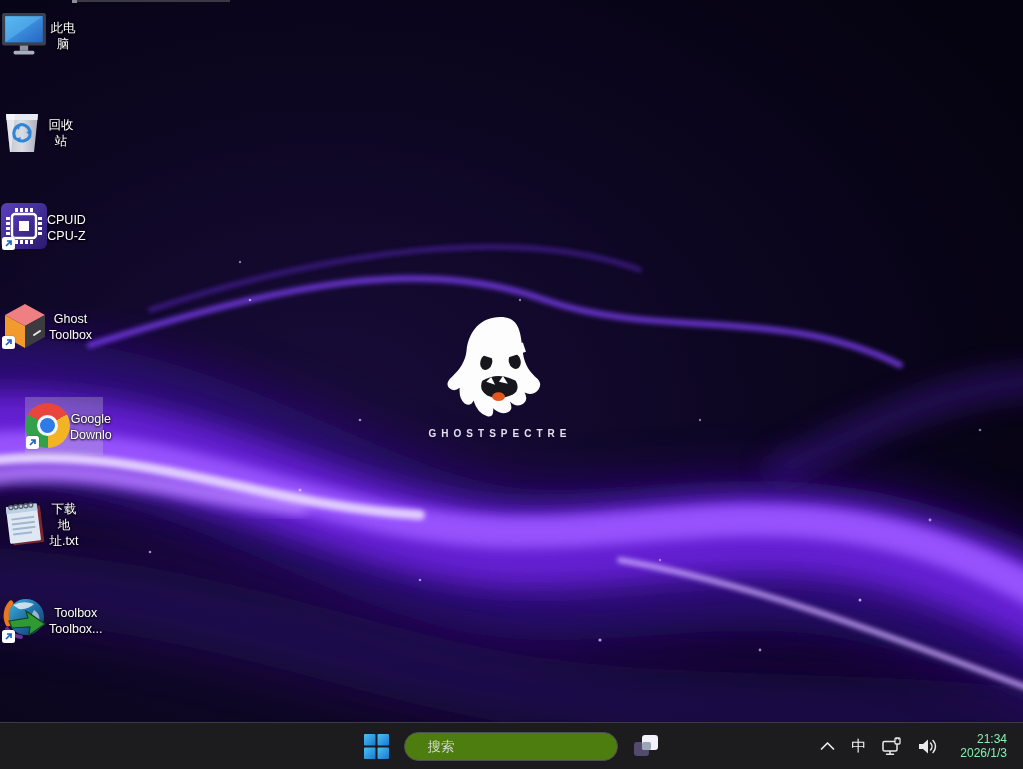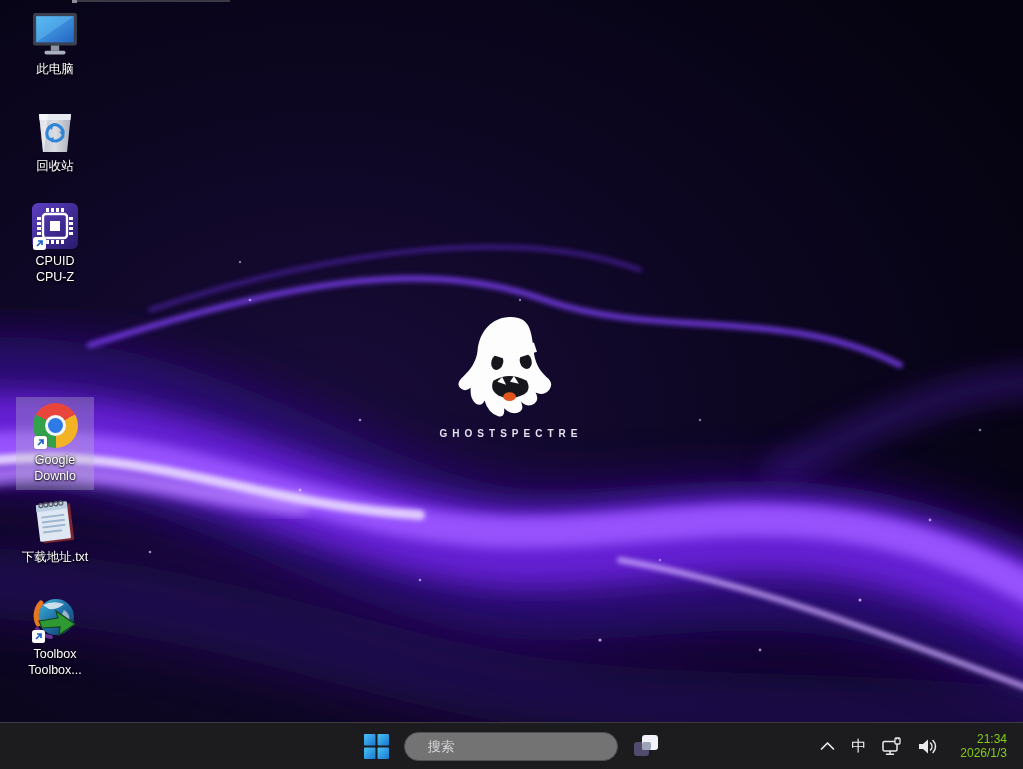--- a/index.html
+++ b/index.html
@@ -2,28 +2,28 @@
 <html><head>
 <meta charset="utf-8">
 <style>
   html,body{margin:0;padding:0;background:#000;}
   #screen{position:relative;width:1023px;height:769px;overflow:hidden;
           font-family:"Liberation Sans",sans-serif;background:#07050f;user-select:none;}
   #screen svg{display:block;}
   .wp{position:absolute;left:0;top:0;}
 
   
-  .ghost-wrap{position:absolute;left:451px;top:314px;width:120px;height:132px;}
+  .ghost-wrap{position:absolute;left:440px;top:314px;width:120px;height:132px;}
   .brand{position:absolute;left:-60px;right:-60px;top:114px;text-align:center;
          font-size:10px;letter-spacing:5px;color:#e4e1ef;font-weight:700;}
 
   
-  .dicon{position:absolute;left:16px;width:78px;padding:4px 0 6px;display:flex;
-         flex-direction:column;align-items:center;cursor:default;}
-  .dicon.sel{background:rgba(184,184,200,0.33);}
+  .dicon{position:absolute;left:1px;width:78px;padding:4px 0 6px;display:flex;
+         flex-direction:row;align-items:center;cursor:default;}
+  .dicon.sel{background:rgba(184,184,200,0.33);margin-left:24px;}
   .art{position:relative;height:48px;display:flex;align-items:center;justify-content:center;}
   .lbl{margin-top:3px;text-align:center;color:#fff;font-size:12.5px;line-height:16px;
        text-shadow:0 1px 2px rgba(0,0,0,.95),0 0 3px rgba(0,0,0,.8);}
   .lbl span{display:block;}
   .sc{position:absolute;left:1px;bottom:0;width:13px;height:13px;background:#fff;
       border-radius:2.5px;box-shadow:0 0 1px rgba(0,0,0,.6);}
   .chrome-ball{width:45px;height:45px;border-radius:50%;position:relative;
     background:conic-gradient(from -60deg,#e8453c 0deg 120deg,#f2b324 120deg 240deg,#33a04c 240deg 360deg);}
   .chrome-ball .cw{position:absolute;left:50%;top:50%;width:21px;height:21px;margin:-10.5px 0 0 -10.5px;
     border-radius:50%;background:#f4f6f8;}
@@ -36,33 +36,33 @@
 
   
   .taskbar{position:absolute;left:0;bottom:0;width:100%;height:47px;background:#1c1c1e;
            border-top:1px solid #3d3d41;box-sizing:border-box;}
   .tb-center{position:absolute;left:50%;top:0;height:100%;transform:translateX(-50%);
              display:flex;align-items:center;gap:10px;}
   .tb-btn{background:none;border:none;padding:5px;border-radius:4px;display:flex;
           align-items:center;justify-content:center;cursor:pointer;}
   .search-pill{display:flex;align-items:center;gap:9px;width:214px;height:29px;
                box-sizing:border-box;padding:0 12px;border-radius:15px;
-               background:#737373;border:1px solid #504f57;}
+               background:#4d7c0f;border:1px solid #504f57;}
   .search-pill input{flex:1;background:transparent;border:none;outline:none;
                color:#e2e2e6;font-size:13.5px;font-family:"Liberation Sans",sans-serif;}
   .search-pill input::placeholder{color:#d8d8dc;opacity:1;}
   .tview{position:relative;width:27px;height:26px;}
   .tview .b1{position:absolute;left:1px;top:9px;width:15px;height:14px;border-radius:3px;background:#534b6d;}
   .tview .b2{position:absolute;left:9px;top:2px;width:16px;height:15px;border-radius:3px;background:#f3f1f9;}
   .tview .b3{position:absolute;left:9px;top:9px;width:9px;height:8px;border-radius:2px;background:#9ba5b6;}
   .tb-tray{position:absolute;right:10px;top:0;height:100%;display:flex;align-items:center;gap:5px;}
   .tray-btn{background:none;border:none;padding:4px 5px;border-radius:4px;display:flex;
             align-items:center;justify-content:center;cursor:pointer;}
   .ime{color:#f2f2f2;font-size:15px;line-height:18px;padding:4px 6px;}
-  .clock{margin-left:6px;padding:3px 6px;text-align:right;color:#84cc16;font-size:12px;
+  .clock{margin-left:6px;padding:3px 6px;text-align:right;color:#86efac;font-size:12px;
          line-height:14.5px;cursor:pointer;}
 </style>
 </head>
 <body>
 
 <div id="screen">
 
   <svg class="wp" width="1023" height="769" viewBox="0 0 1023 769">
     <defs>
       <radialGradient id="glow" cx="32%" cy="55%" r="80%">
@@ -228,20 +228,39 @@
             <path d="M4 9 L8.5 4.5 M5 4 H9 V8" stroke="#1b62c4" stroke-width="1.7" fill="none"></path>
           </svg>
       </span>
     </div>
     <div class="lbl">
       <span>CPUID</span>
         <span>CPU-Z</span>
     </div>
   </div>
 
+  <div class="dicon" style="top:297px">
+    <div class="art">
+      <svg width="48" height="47" viewBox="0 0 48 47">
+        <polygon points="24,2 44,13 24,24 4,13" fill="#ef7f82"></polygon>
+        <polygon points="4,13 24,24 24,46 4,35" fill="#f29a2e"></polygon>
+        <polygon points="44,13 24,24 24,46 44,35" fill="#3c3c40"></polygon>
+        <line x1="33" y1="33" x2="39" y2="29" stroke="#e8e8e8" stroke-width="2" stroke-linecap="round"></line>
+      </svg>
+      <span class="sc">
+        <svg width="13" height="13" viewBox="0 0 13 13">
+            <path d="M4 9 L8.5 4.5 M5 4 H9 V8" stroke="#1b62c4" stroke-width="1.7" fill="none"></path>
+          </svg>
+      </span>
+    </div>
+    <div class="lbl">
+      <span>Ghost</span>
+        <span>Toolbox</span>
+    </div>
+  </div>
 
   <div class="dicon sel" style="top:397px">
     <div class="art">
       <div class="chrome-ball">
           <div class="cw"></div>
           <div class="cb"></div>
         </div>
       <span class="sc">
         <svg width="13" height="13" viewBox="0 0 13 13">
             <path d="M4 9 L8.5 4.5 M5 4 H9 V8" stroke="#1b62c4" stroke-width="1.7" fill="none"></path>

